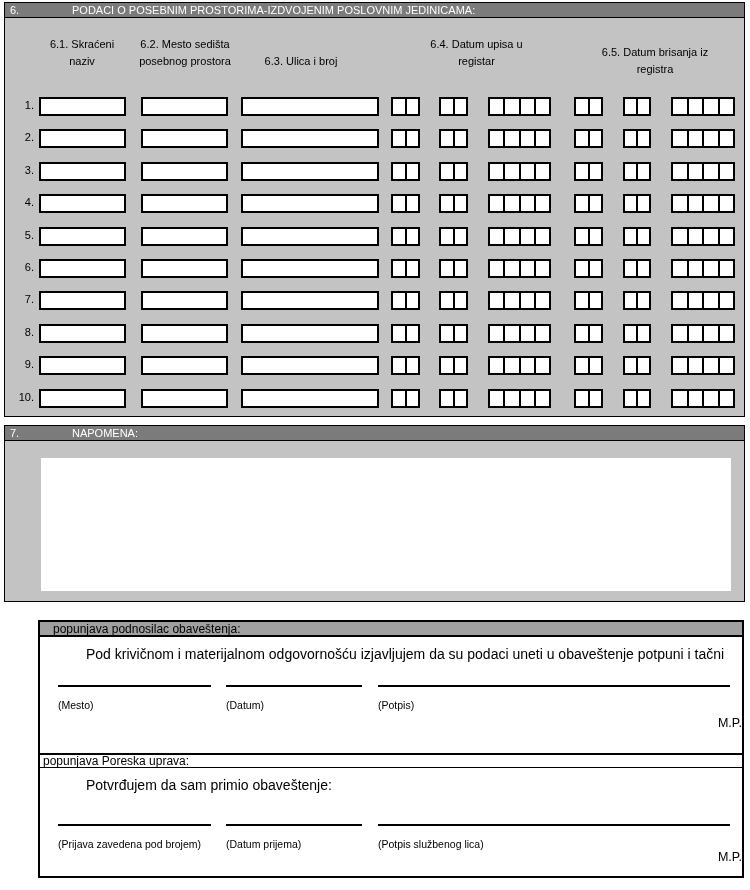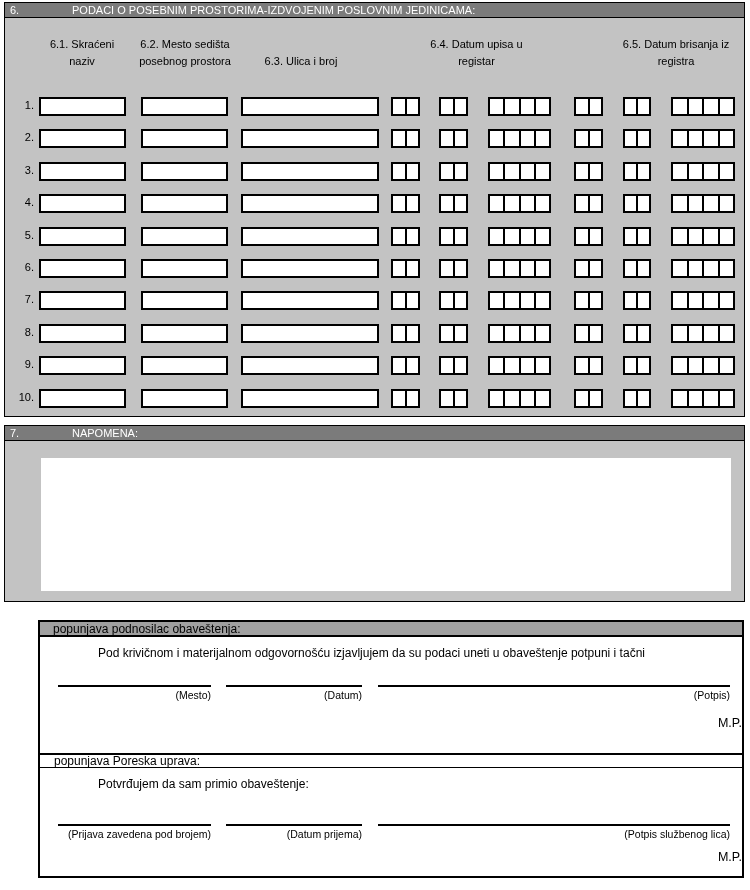--- a/index.html
+++ b/index.html
@@ -17,21 +17,21 @@
   .bar-num { width: 67px; padding-left: 5px; flex: none; }
   .bar-title { white-space: nowrap; }
 
   
   .colhead { position: absolute; top: 33px; font-size: 11px; color: #000;
              text-align: center; line-height: 17px; }
   .c61 { left: 27px;  width: 100px; }
   .c62 { left: 126px; width: 108px; }
   .c63 { left: 236px; width: 120px; top: 50px; }
   .c64 { left: 409px; width: 125px; }
-  .c65 { left: 606px; width: 130px; }
+  .c65 { left: 585px; width: 130px; margin-top: 8px; }
 
   
   .rows { position: absolute; left: 0; top: 94px; width: 741px; }
   .row { position: relative; height: 19px; margin-bottom: 13.4px; }
   .rownum { position: absolute; left: 0; top: 2px; width: 29px; text-align: right;
             font-size: 11px; color: #000; }
   .fbox, .dg { position: absolute; top: 0; height: 19px; background: #fff;
                border: 2px solid #000; }
   .b1 { left: 34px;  width: 87px; }
   .b2 { left: 136px; width: 87px; }
@@ -51,32 +51,32 @@
               background: #fff; font-size: 11px; padding: 3px 5px; }
 
   
   .decl { position: absolute; left: 38px; top: 620px; width: 706px; height: 258px;
           background: #fff; border: 2px solid #000; color: #000; }
   .decl-h1 { display: flex; align-items: center; height: 15px; background: #a0a0a0;
              border-bottom: 2px solid #000; padding-left: 13px; font-size: 12px; }
   .decl-h2 { position: absolute; left: 0; right: 0; top: 131px; height: 15px;
              display: flex; align-items: center; background: #fff;
              border-top: 2px solid #000; border-bottom: 1px solid #000;
-             padding-left: 14px; font-size: 12px; }
-  .statement { position: absolute; left: 58px; white-space: nowrap; font-size: 12px; }
+             padding-left: 3px; font-size: 12px; }
+  .statement { position: absolute; left: 46px; white-space: nowrap; font-size: 14px; }
   .st1 { top: 24px; }
   .st2 { top: 155px; }
   .sigfield { position: absolute; }
   .sig-row1 .sigfield { top: 52px; }
   .sig-row2 .sigfield { top: 191px; }
   .sf1 { left: 18px;  width: 153px; }
   .sf2 { left: 186px; width: 136px; }
   .sf3 { left: 338px; width: 352px; }
   .sigline { height: 13px; border-bottom: 2px solid #000; }
-  .siglabel { text-align: right; font-size: 10.5px; padding-top: 2px; }
+  .siglabel { text-align: left; font-size: 10.5px; padding-top: 12px; }
   .mp { position: absolute; left: 0; width: 100%; text-align: right; font-size: 12.5px; }
   .mp1 { top: 94px; }
   .mp2 { top: 228px; }
 </style>
 </head>
 <body>
 
 <div class="page">
 
   <section class="panel sec6">

